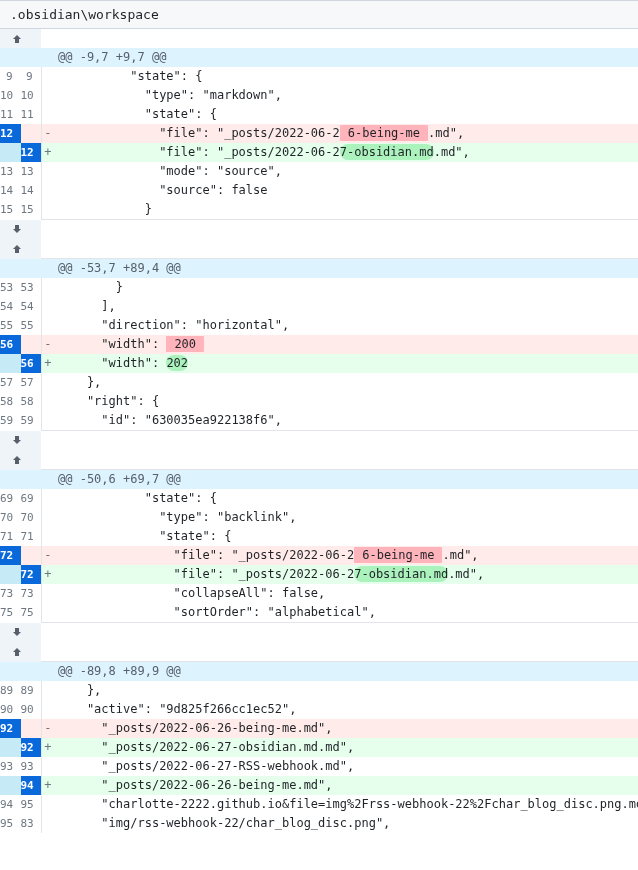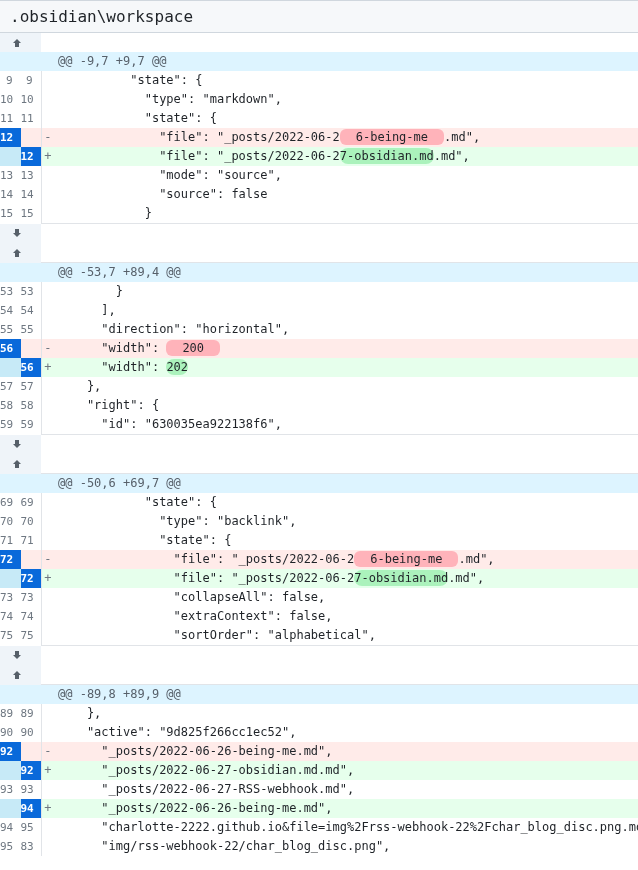--- a/index.html
+++ b/index.html
@@ -1,34 +1,34 @@
 <!DOCTYPE html>
 <html><head>
 <meta charset="utf-8">
 <style>
 body { margin:0; font-family:Consolas,Monaco,monospace; font-size:12px; color:#1f2328; background:#fff; width:638px; }
-.file-header { background:#f6f8fa; border-top:1px solid #d0d7de; border-bottom:1px solid #d0d7de; padding:6px 10px; font-size:16px; white-space:pre; }
+.file-header { background:#f6f8fa; border-top:1px solid #d0d7de; border-bottom:1px solid #d0d7de; padding:6px 10px; font-size:13px; white-space:pre; }
 .diff-table { border-collapse:collapse; width:100%; table-layout:fixed; }
 .diff-table td { padding:0; vertical-align:top; height:19px; line-height:19px; }
 td.num { width:33px; text-align:right; padding-right:8px; color:#6e7781; background:#fff; border-right:0; user-select:none; font-size:11px; }
 td.num + td.num { border-right:1px solid #e1e4e8; }
 td.sign { width:13px; text-align:center; color:#6e7781; user-select:none; }
 td.code { white-space:pre; padding-left:4px; overflow:hidden;margin-left:44px; }
 .hunk td.num { background:#ddf4ff; color:#57606a; }
 .hunk td.sign,.hunk td.code { background:#ddf4ff; color:#57606a; }
 .expander td.num { background:#eff4f9; }
 .expander td.sign,.expander td.code { background:#fff; }
 .expander .icon-cell { display:flex; justify-content:center; align-items:center; height:19px; color:#57606a; }
 .del td.num:first-child { background:#0969da; color:#fff; font-weight:600; }
 .del td.num:nth-child(2) { background:#ffebe9; }
 .del td.sign,.del td.code { background:#ffebe9; }
 .add td.num:first-child { background:#c7eaf7; }
 .add td.num:nth-child(2) { background:#0969da; color:#fff; font-weight:600; }
 .add td.sign,.add td.code { background:#e6ffec; }
-.mark-del { background:#ffb3ba; padding:1px 16px; border-radius:6px; }
+.mark-del { background:#ffb3ba; padding:1px 8px; border-radius:1px; }
 .mark-add { background:#abf2bc; padding:1px 0; border-radius:8px; }
 .unfold-both { display:flex; flex-direction:column; align-items:center; justify-content:center; height:38px; gap:4px; color:#57606a; }
 svg { display:block; }
 .ctx td.num { background:#fff; }
 </style>
 </head>
 <body>
 
 <div class="file-header">.obsidian\workspace</div>
 <table class="diff-table">
@@ -221,26 +221,20 @@
         <td class="sign">+</td>
         <td class="code">                "file": "_posts/2022-06-2<span class="mark-add">7-obsidian.md</span>.md",</td>
       </tr>
       <tr class="ctx">
         <td class="num">73</td>
         <td class="num">73</td>
         <td class="sign"></td>
         <td class="code">                "collapseAll": false,</td>
       </tr>
       <tr class="ctx">
-        <td class="num">74</td>
-        <td class="num">74</td>
-        <td class="sign"></td>
-        <td class="code">                "extraContext": false,</td>
-      </tr>
-      <tr class="ctx">
         <td class="num">75</td>
         <td class="num">75</td>
         <td class="sign"></td>
         <td class="code">                "sortOrder": "alphabetical",</td>
       </tr>
       <tr class="expander">
         <td class="num" colspan="2" style="height: 38px;">
           <div class="unfold-both">
             <span>
               <svg width="16" height="16" viewBox="0 0 16 16" fill="currentColor">

